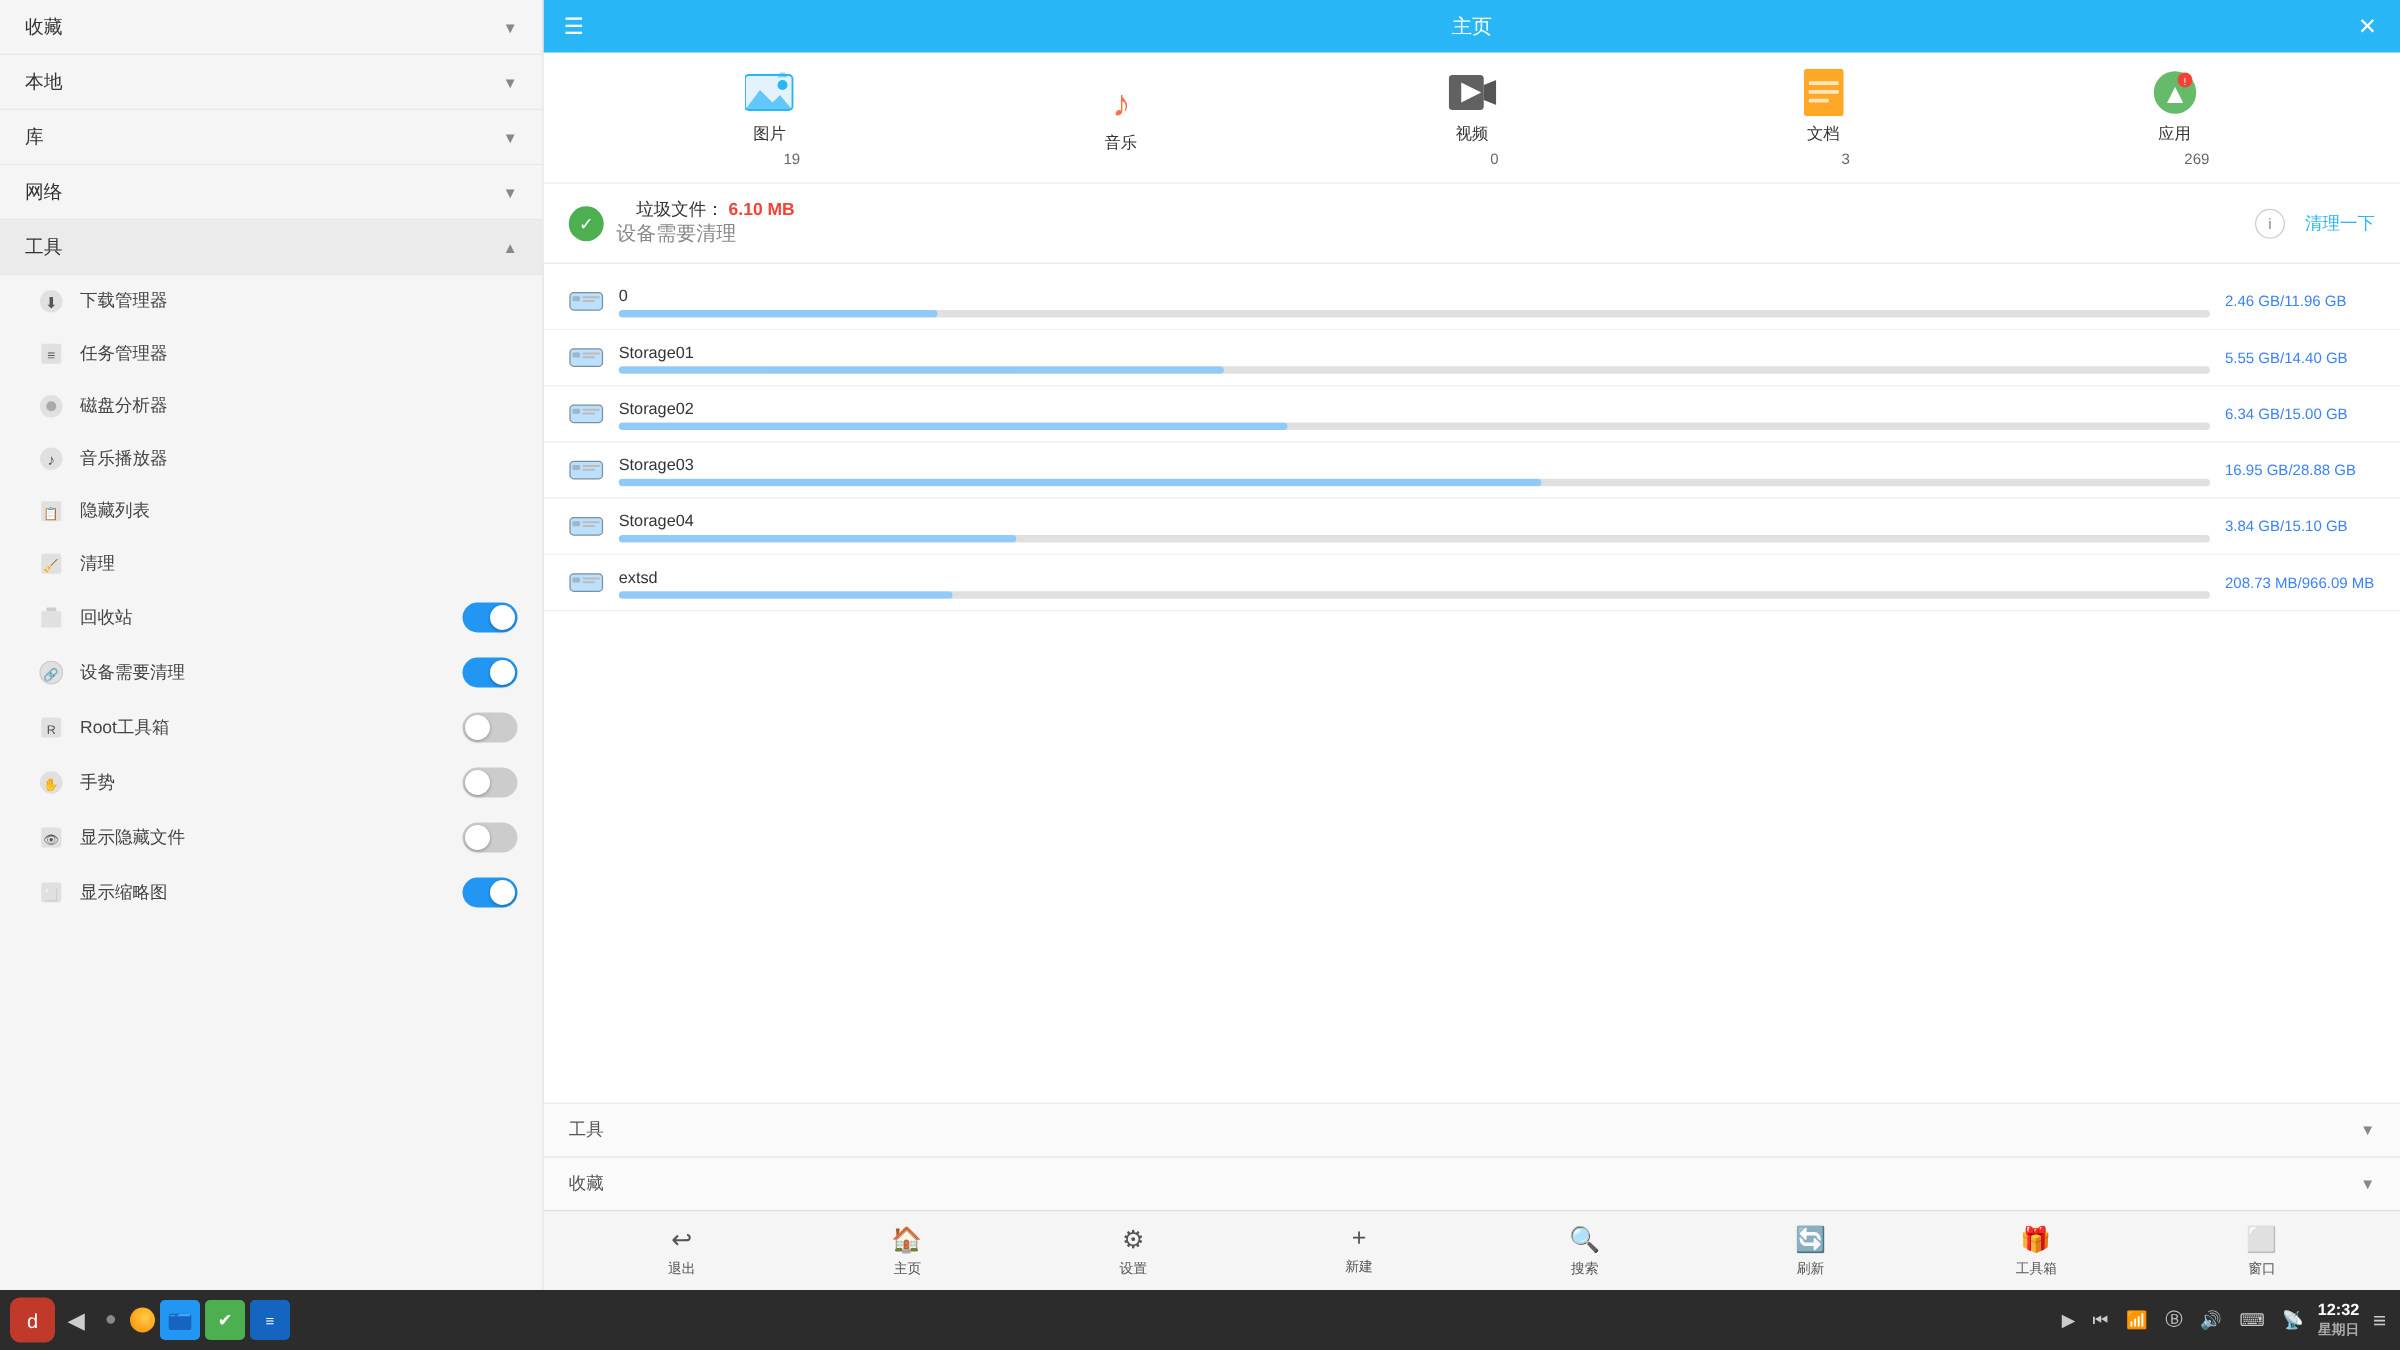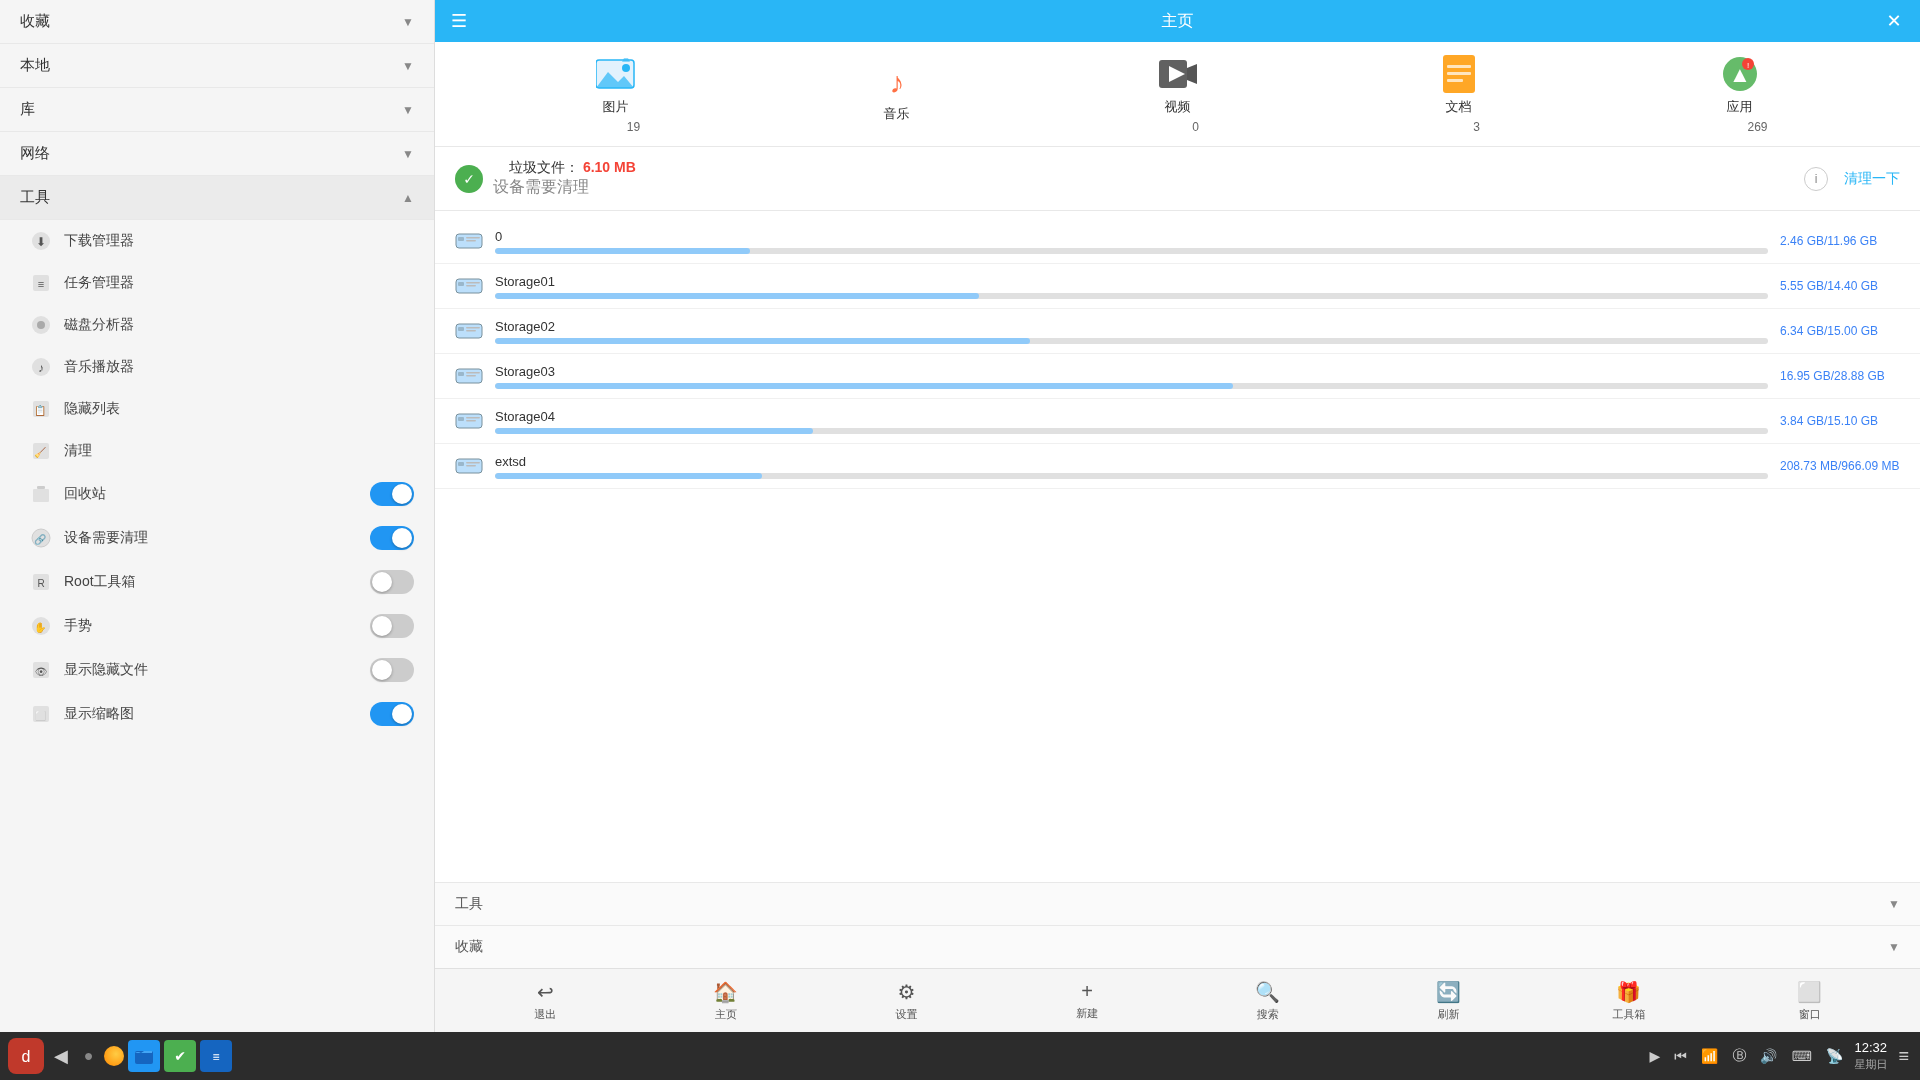--- a/index.html
+++ b/index.html
@@ -122,21 +122,21 @@
       display: flex; flex-direction: column; align-items: center; gap: 3px;
       cursor: pointer; color: #555; font-size: 11px; min-width: 60px;
     }
     .bottom-tool-icon { font-size: 20px; }
 
     
     .storage-svg { width: 28px; height: 22px; }
 
     
     .tray-item { color: #ccc; font-size: 14px; cursor: pointer; padding: 0 3px; }
-    .clock-text { color: #fff; font-size: 13px; text-align: left; line-height: 1.3; }
+    .clock-text { color: #fff; font-size: 13px; text-align: right; line-height: 1.3; font-weight: bold; }
     .nav-btn { color: #ccc; font-size: 18px; cursor: pointer; padding: 0 6px; }
     .taskbar-loading { width: 20px; height: 20px; border-radius: 50%; background: radial-gradient(circle at 60% 40%, #ffcc44, #ff8800); display: flex; align-items: center; justify-content: center; }
   </style>
 </head>
 <body>
 
 <div class="sidebar">
 
   <div class="sidebar-section-header">
     <span>收藏</span>

